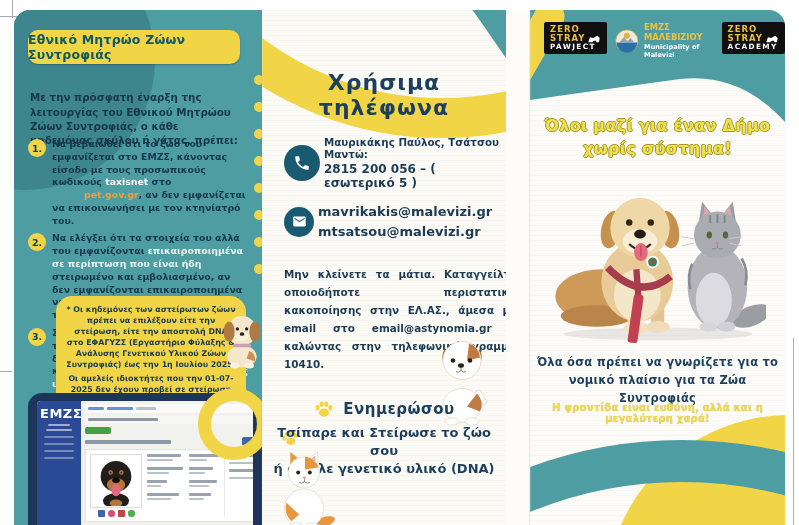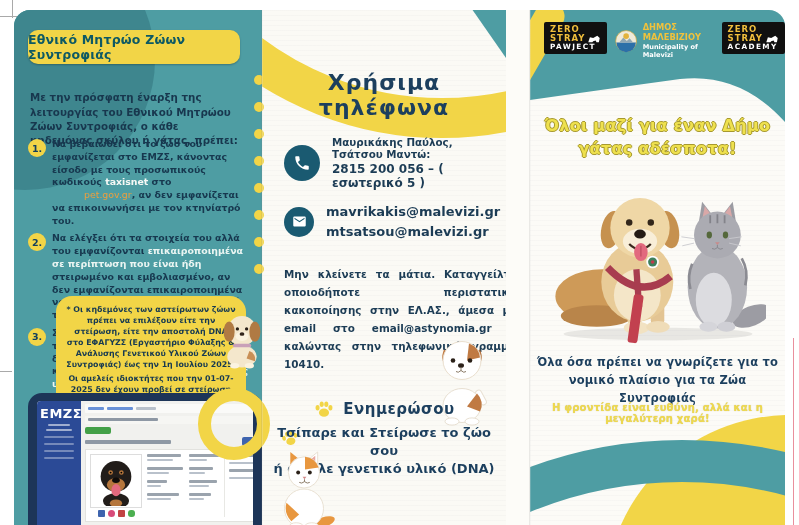--- a/index.html
+++ b/index.html
@@ -5,21 +5,21 @@
   html,body{margin:0;padding:0;background:#fff;}
   .page{position:relative;width:799px;height:525px;overflow:hidden;background:#ffffff;
         font-family:"DejaVu Sans","Liberation Sans",sans-serif;}
   
   .crop{position:absolute;background:#a9a9a9;}
   .crop.pink{background:#e98f9d;}
   
   .sheet{position:absolute;left:14px;top:10px;width:771px;height:515px;
          border-radius:16px 16px 0 0;overflow:hidden;background:#fdfcf8;}
   .panel{position:absolute;top:0;bottom:0;overflow:hidden;}
-  .p-left{left:0;width:248px;background:#4E9DA3;padding-left:44px;}
+  .p-left{left:0;width:248px;background:#4E9DA3;}
   .p-mid{left:248px;width:244px;background:#FBFAF5;}
   .p-right{left:516px;width:255px;background:#FCFBF7;}
   .paper{background-image:repeating-linear-gradient(180deg,rgba(120,120,140,.035) 0 1px,transparent 1px 5px);}
   .fold{position:absolute;top:0;bottom:0;width:2px;z-index:60;
         background:linear-gradient(90deg,rgba(0,0,0,.10),rgba(255,255,255,.28));}
 
   
   .dark-circle{position:absolute;width:260px;height:260px;border-radius:50%;
                background:#3E868E;left:-119px;top:-80px;z-index:1;}
   .title-box{position:absolute;left:14px;top:20px;width:212px;height:34px;z-index:3;
@@ -30,21 +30,21 @@
   .dot{width:10px;height:10px;border-radius:50%;background:#F2D547;}
   .intro{position:absolute;left:16px;top:70px;width:210px;z-index:3;
          font-size:10.3px;line-height:1.38;font-weight:700;color:#18374E;}
   .steps{position:absolute;left:14px;top:128px;width:222px;z-index:3;display:flex;flex-direction:column;gap:5px;}
   .step{display:flex;gap:6px;}
   .badge{flex:0 0 18px;width:18px;height:18px;border-radius:50%;background:#F2D547;
          font-size:9.5px;font-weight:800;color:#14405C;display:flex;align-items:center;justify-content:center;margin-top:1px;}
   .stext{margin:0;font-size:9.4px;line-height:1.36;font-weight:600;color:#17384F;}
   .stext .b{font-weight:800;color:#F7F9F6;}
   .stext .hl{color:#EAF5F2;text-align:right;}
-  .stext .lnk{color:#ED9F3E;font-weight:400;cursor:pointer;margin-left:32px;}
+  .stext .lnk{color:#ED9F3E;font-weight:700;cursor:pointer;margin-left:32px;}
   .bubble{position:absolute;left:42px;top:286px;width:170px;z-index:3;background:#F2D547;
           border-radius:16px 16px 16px 3px;padding:9px 10px;text-align:center;
           font-size:7.9px;line-height:1.38;font-weight:700;color:#173A52;}
   .bubble p{margin:0;}
   .bubble p + p{margin-top:4px;}
   .puppy{position:absolute;left:205px;top:298px;width:46px;height:64px;z-index:4;}
   .ring-y{position:absolute;left:184px;top:378px;width:46px;height:46px;border-radius:50%;
           border:13px solid #F2D547;z-index:6;}
   
   .mockup{position:absolute;left:14px;top:383px;width:234px;height:132px;z-index:5;
@@ -70,21 +70,21 @@
   .field .bar{margin-bottom:2px;}
   .fields2{width:44px;border-left:1px solid #E8E8E4;padding-left:4px;display:flex;flex-direction:column;gap:5px;}
 
   
   .arc-yellow{position:absolute;left:-160px;top:-552px;width:600px;height:600px;border-radius:50%;
               border:40px solid #F2D547;z-index:1;}
   .wedge-teal{position:absolute;right:0;top:0;width:38px;height:48px;background:#4E9DA3;
               clip-path:polygon(12% 0,100% 0,100% 100%);z-index:2;}
   .m-title{position:absolute;left:0;top:60px;width:100%;text-align:center;z-index:3;
            font-size:22px;font-weight:800;color:#1C3F5E;letter-spacing:1px;}
-  .contact{position:absolute;left:22px;z-index:3;display:flex;gap:12px;align-items:center;}
+  .contact{position:absolute;left:22px;z-index:3;display:flex;gap:4px;align-items:center;}
   .c-phone{top:126px;}
   .c-mail{top:192px;}
   .cicle{border-radius:50%;background:#1A5A71;display:flex;align-items:center;justify-content:center;flex:0 0 auto;}
   .cicle.big{width:36px;height:36px;}
   .cicle.sm{width:30px;height:30px;}
   .c-line1{font-size:10.3px;font-weight:600;color:#1C3C55;}
   .c-line2{font-size:12px;font-weight:800;color:#1C3C55;margin-top:2px;}
   .c-mailtxt{font-size:13px;font-weight:700;color:#1C3C55;line-height:1.5;}
   .report{position:absolute;left:22px;top:246px;width:232px;z-index:3;
           font-size:10.4px;line-height:1.72;font-weight:600;color:#1C3C55;text-align:justify;}
@@ -407,39 +407,39 @@
           <span class="zs3">PAWJECT</span>
         </div>
         <div class="muni">
           <svg viewBox="0 0 32 32" width="30" height="30">
             <circle cx="16" cy="16" r="15" fill="#EFEAD9" stroke="#C9A53C"></circle>
             <path d="M2 18a14 14 0 0 0 28 0z" fill="#2C6FA8"></path>
             <path d="M6 18l6-7 5 5 4-4 5 6z" fill="#8FA6B4"></path>
             <circle cx="16" cy="9" r="4" fill="#E3B23C"></circle>
           </svg>
           <div>
-            <div class="muni-name">ΔΗΜΟΣ ΜΑΛΕΒΙΖΙΟΥ</div>
+            <div class="muni-name">ΕΜΖΣ ΜΑΛΕΒΙΖΙΟΥ</div>
             <div class="muni-sub">Municipality of Malevizi</div>
           </div>
         </div>
         <div class="zslogo">
           <span class="zs1">ZERO</span>
           <span class="zs2">
               <span>STRAY</span>
             <svg viewBox="0 0 16 11" width="14" height="9">
                 <path d="M1 10 3 4l4 1 5-3 3 3-1 5h-3l-1-2-3 1-1 1z" fill="#fff"></path>
               </svg>
           </span>
           <span class="zs3">ACADEMY</span>
         </div>
       </div>
 
       <div class="headline">
         <div>Όλοι μαζί για έναν Δήμο</div>
-        <div>γάτας αδέσποτα!</div>
+        <div>χωρίς σύστημα!</div>
       </div>
 
       <svg class="petphoto" viewBox="0 0 240 180">
         <ellipse cx="120" cy="170" rx="105" ry="7" fill="rgba(0,0,0,0.08)"></ellipse>
 
         <ellipse cx="58" cy="128" rx="52" ry="30" fill="#CE9A58"></ellipse>
         <ellipse cx="52" cy="150" rx="40" ry="12" fill="#B9854A"></ellipse>
         <rect x="86" y="108" width="16" height="54" rx="8" fill="#EBD3A6"></rect>
         <rect x="112" y="110" width="15" height="52" rx="7" fill="#E3C493"></rect>
         <ellipse cx="96" cy="163" rx="14" ry="7" fill="#F2E2C2"></ellipse>

